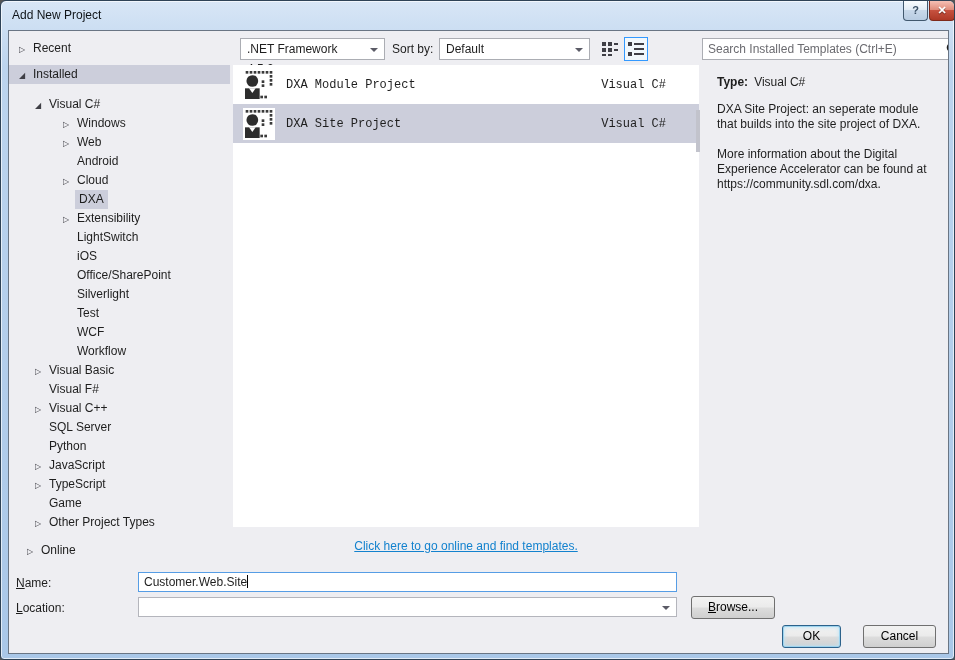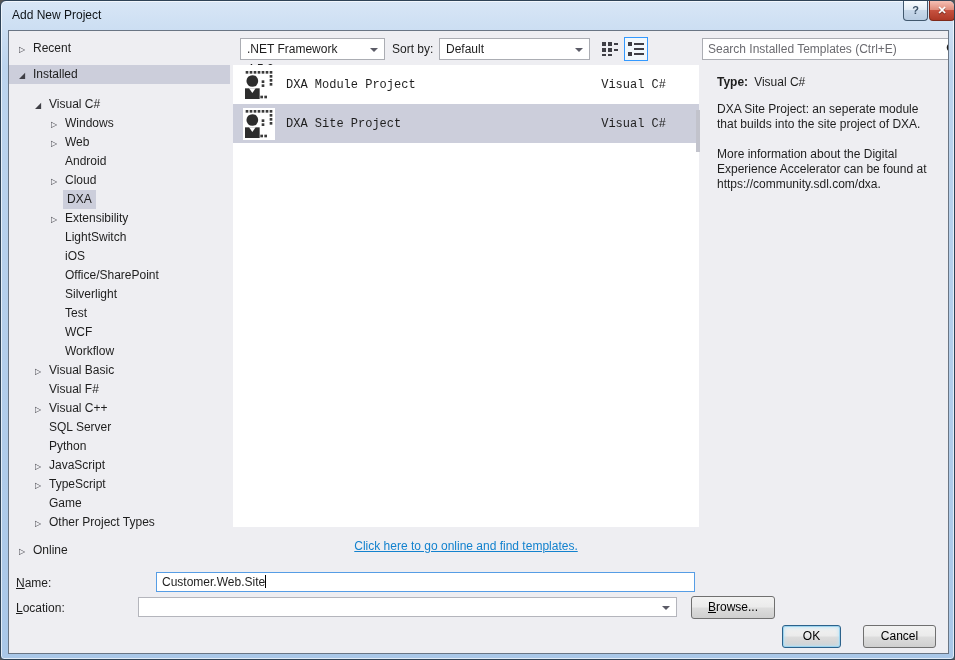--- a/index.html
+++ b/index.html
@@ -82,24 +82,24 @@
     border-top: 4px solid #3F3F46;
   }
 
   
   .sidebar { position: absolute; left: 0; top: 0; width: 221px; height: 622px; padding-top: 8px; }
   .trow { height: 19px; line-height: 19px; font-size: 12px; color: #1E1E1E; white-space: nowrap; cursor: default; }
   .trow .arrow { display: inline-block; width: 14px; font-size: 8px; color: #3F3F46; text-align: left; }
   .trow .lbl { display: inline-block; }
   .l0 { padding-left: 10px; }
   .l1 { padding-left: 26px; }
-  .l2 { padding-left: 42px; }
+  .l2 { padding-left: 54px; }
   .gap-a { margin-top: 7px; }
   .gap-b { margin-top: 11px; }
-  .gap-c { margin-top: 9px; }
+  .gap-c { margin-top: 9px; margin-left: 8px; }
   .band { background: #CCCEDB; }
   .selnode .lbl { background: #CCCEDB; padding: 0 4px; margin-left: -2px; }
 
   
   .tpl-list { position: absolute; left: 224px; top: 34px; width: 466px; height: 462px; background: #FFFFFF; }
   .tpl-row { position: relative; height: 39px; display: flex; align-items: center; padding: 0 33px 0 10px; cursor: default; font-family: Liberation Mono, monospace; }
   .tpl-row.selected { background: #CCCEDB; }
   .tpl-icon { width: 32px; height: 32px; margin-right: 11px; flex: none; }
   .tpl-name { font-size: 12px; color: #1E1E1E; flex: 1; }
   .tpl-lang { font-size: 12px; color: #1E1E1E; }
@@ -117,21 +117,21 @@
     text-align: center; font-size: 12px;
   }
   .online-link a { color: #1382CE; text-decoration: underline; cursor: pointer; }
 
   
   .fldlabel { position: absolute; left: 7px; font-size: 12px; color: #1E1E1E; }
   .fldlabel .u, .u { text-decoration: underline; }
   .name-label { top: 545px; }
   .loc-label { top: 570px; }
   .name-input {
-    position: absolute; left: 147px; top: 541px; width: 539px; height: 20px;
+    position: absolute; left: 129px; top: 541px; width: 539px; height: 20px;
     background: #FFF; border: 1px solid #569DE5; font-size: 12px; color: #1E1E1E;
     line-height: 18px; padding-left: 5px; white-space: nowrap;
   }
   .caret { display: inline-block; width: 1px; height: 13px; background: #000; vertical-align: -2px; }
   .loc-combo {
     position: absolute; left: 129px; top: 566px; width: 539px; height: 20px;
     background: #FFF; border: 1px solid #B4B5BC;
   }
   .loc-combo .arr {
     position: absolute; right: 6px; top: 8px; width: 0; height: 0;

